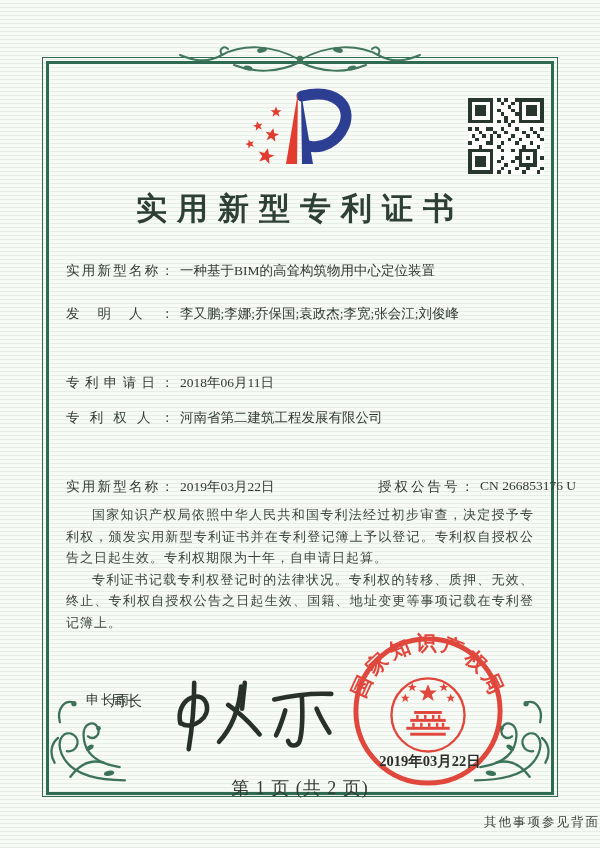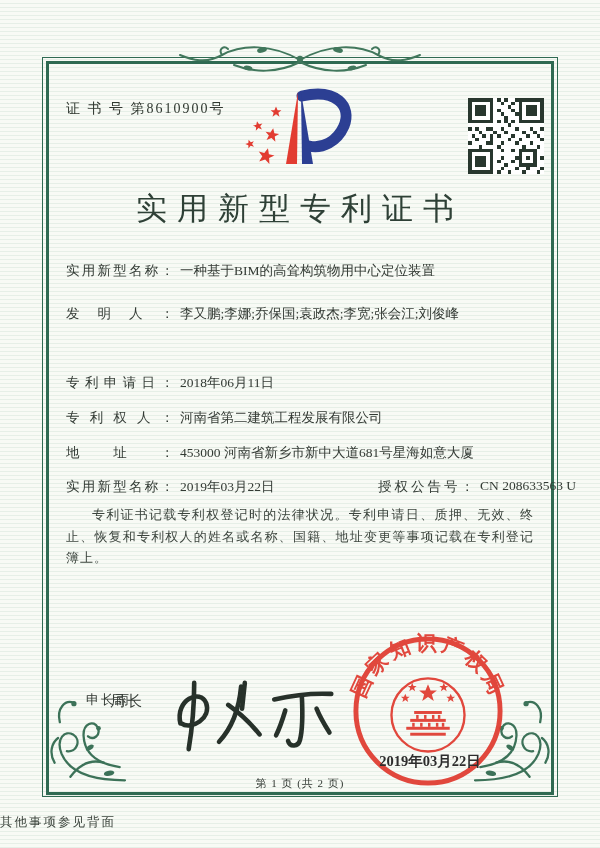--- a/index.html
+++ b/index.html
@@ -24,21 +24,21 @@
     border:3px solid #2f6a52;
   }
   .cert-no{
     position:absolute;left:66px;top:100px;
     font-size:14px;color:#2f372f;letter-spacing:2px;
   }
   .logo{position:absolute;left:236px;top:82px;width:136px;height:94px;}
   .qr{position:absolute;left:468px;top:98px;width:76px;height:76px;}
   .title{
     position:absolute;left:0;top:188px;width:600px;
-    text-align:center;font-size:31px;font-weight:400;
+    text-align:center;font-size:31px;font-weight:700;
     letter-spacing:10px;color:#2e4036;
   }
   .field-row{
     position:absolute;left:66px;width:480px;
     font-size:13.5px;color:#38403a;white-space:nowrap;
   }
   .row-label{
     display:inline-block;width:108px;
     text-align:justify;text-align-last:justify;
     -moz-text-align-last:justify;
@@ -56,24 +56,24 @@
   .sig-title{position:absolute;left:86px;top:692px;font-size:15px;color:#333a34;letter-spacing:2px;margin-left:24px;}
   .sig-name{position:absolute;left:86px;top:691px;font-size:13px;color:#333a34;letter-spacing:2px;}
   .sig-script{position:absolute;left:162px;top:668px;width:184px;height:96px;}
   .seal{position:absolute;left:349px;top:632px;width:158px;height:158px;opacity:.92;}
   .seal-date{
     position:absolute;left:355px;top:752px;width:150px;
     text-align:center;font-size:14.5px;font-weight:700;color:#2d2d2d;
   }
   .page-footer{
     position:absolute;left:0;top:776px;width:600px;text-align:center;
-    font-size:11px;color:#333a34;letter-spacing:1px;
+    font-size:18px;color:#333a34;letter-spacing:1px;
   }
   .back-note{
-    position:absolute;left:0;top:814px;width:600px;text-align:left;
+    position:absolute;left:0;top:814px;width:600px;text-align:right;
     font-size:12.5px;color:#39413a;letter-spacing:2px;
   }
   .ornament-top{position:absolute;left:170px;top:40px;width:260px;height:36px;}
   .ornament-bl{position:absolute;left:44px;top:670px;width:88px;height:122px;}
   .ornament-br{position:absolute;left:468px;top:670px;width:88px;height:122px;transform:scaleX(-1);}
 </style>
 </head>
 <body>
 
 <div class="page">
@@ -123,21 +123,20 @@
       <path d="M12,96 C6,86 8,74 16,68"></path>
     </g>
     <g fill="#3c7258">
       <circle cx="34" cy="29" r="3"></circle>
       <circle cx="62" cy="57" r="2.6"></circle>
       <ellipse cx="74" cy="108" rx="6" ry="3" transform="rotate(-10 74 108)"></ellipse>
       <ellipse cx="52" cy="79" rx="5" ry="2.6" transform="rotate(-35 52 79)"></ellipse>
     </g>
   </svg>
 
-  <div class="cert-no">证 书 号 第8610900号</div>
 
   <svg class="logo" viewBox="0 0 136 94">
     <defs>
       <path id="star" d="M0,-6 L1.76,-1.85 6,-1.85 2.6,0.9 3.9,5.2 0,2.6 -3.9,5.2 -2.6,0.9 -6,-1.85 -1.76,-1.85 Z"></path>
     </defs>
 
     <path d="M66,14 C100,6 116,24 108,44 C101,60 86,67 73,64" fill="none" stroke="#2c3f93" stroke-width="11" stroke-linecap="round"></path>
 
     <polygon points="62,10 50,82 61,82" fill="#e23c31"></polygon>
     <polygon points="65,10 66,82 77,82" fill="#2c3f93"></polygon>
@@ -177,32 +176,30 @@
   </div>
   <div class="field-row" style="top:305px">
     <span class="row-label">发明人：</span><span class="row-value">李又鹏;李娜;乔保国;袁政杰;李宽;张会江;刘俊峰</span>
   </div>
   <div class="field-row" style="top:374px">
     <span class="row-label">专利申请日：</span><span class="row-value">2018年06月11日</span>
   </div>
   <div class="field-row" style="top:409px">
     <span class="row-label">专利权人：</span><span class="row-value">河南省第二建筑工程发展有限公司</span>
   </div>
-  <div class="field-row" style="top:444px">
-    <span class="row-label">地址：</span><span class="row-value">453000 河南省新乡市新中大道681号星海如意大厦</span>
-  </div>
   <div class="field-row" style="top:478px">
     <span class="row-label">实用新型名称：</span><span class="row-value">2019年03月22日</span>
     <span class="grant-pair2">
-      <span class="row-label">授权公告号：</span><span class="row-value">CN 208633563 U</span>
+      <span class="row-label">授权公告号：</span><span class="row-value">CN 266853176 U</span>
     </span>
   </div>
 
   <div class="paragraphs">
-    <p>专利证书记载专利权登记时的法律状况。专利申请日、质押、无效、终止、恢复和专利权人的姓名或名称、国籍、地址变更等事项记载在专利登记簿上。</p>
+    <p>国家知识产权局依照中华人民共和国专利法经过初步审查，决定授予专利权，颁发实用新型专利证书并在专利登记簿上予以登记。专利权自授权公告之日起生效。专利权期限为十年，自申请日起算。</p>
+    <p>专利证书记载专利权登记时的法律状况。专利权的转移、质押、无效、终止、专利权自授权公告之日起生效、国籍、地址变更等事项记载在专利登记簿上。</p>
   </div>
 
   <div class="sig-title">局长</div>
   <div class="sig-name">申长雨</div>
   <svg class="sig-script" viewBox="0 0 200 96">
     <g stroke="#27312a" fill="none" stroke-width="5" stroke-linecap="round" stroke-linejoin="round">
       <path d="M20,56 C14,30 42,18 48,34 C54,50 32,64 21,56"></path>
       <path d="M35,12 C35,34 33,60 29,84"></path>
       <path d="M86,16 C84,38 77,60 62,76"></path>
       <path d="M72,36 C86,46 98,58 106,68"></path>

